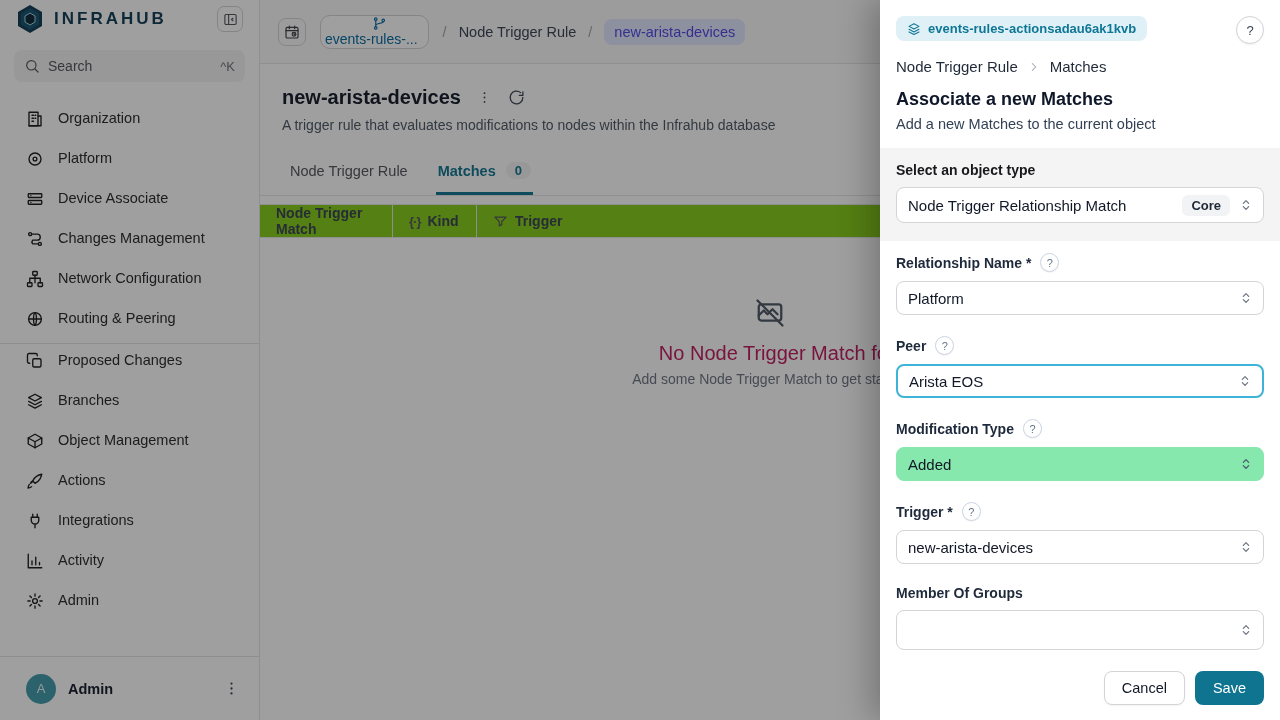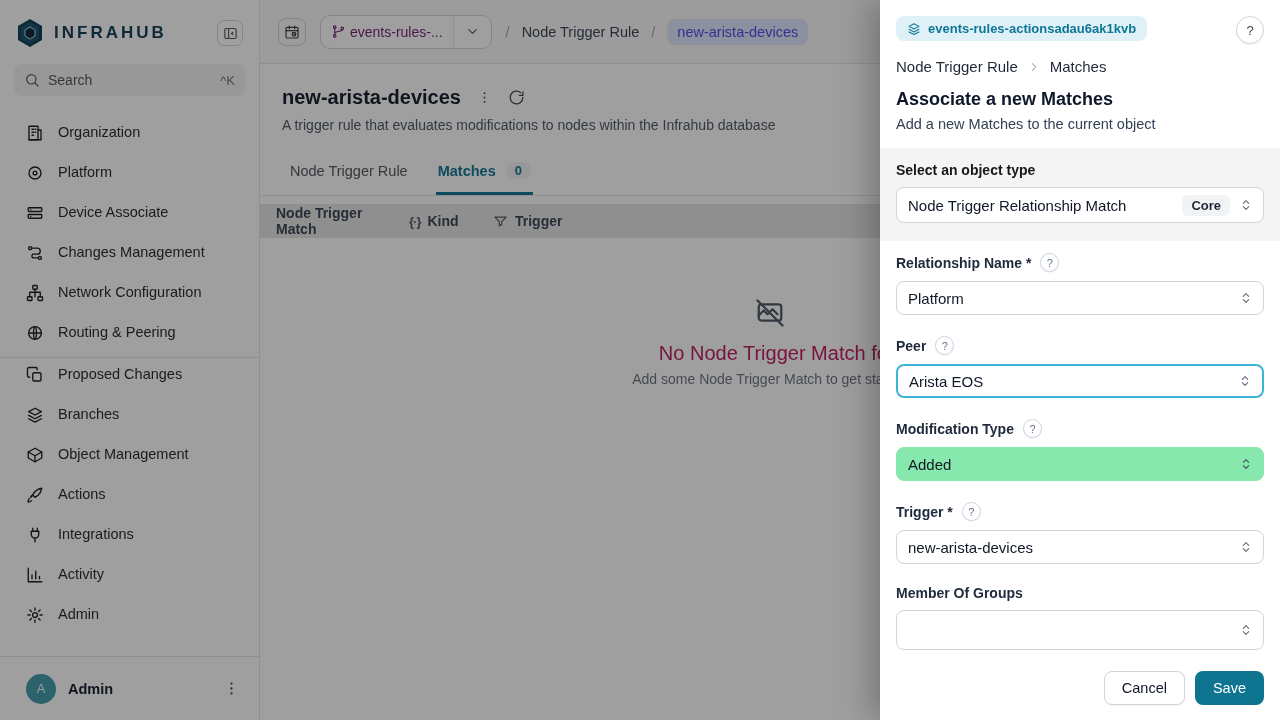--- a/index.html
+++ b/index.html
@@ -12,61 +12,61 @@
   html,body{width:1280px;height:720px;overflow:hidden;}
   body{font-family:"Liberation Sans",sans-serif;background:#fff;color:#18181b;font-size:14px;}
   .i{stroke:currentColor;fill:none;stroke-width:1.8;stroke-linecap:round;stroke-linejoin:round;}
   svg{flex:none;display:block;}
 
   
   .app{position:absolute;inset:0;display:flex;}
 
   
   .sidebar{width:260px;height:100%;background:#fff;border-right:1px solid #e4e4e7;position:relative;flex:none;}
-  .logo-row{display:flex;align-items:center;gap:10px;padding:18px 16px 0 16px;justify-content:flex-end;}
+  .logo-row{display:flex;align-items:center;gap:10px;padding:4px 16px 0 16px;justify-content:flex-end;}
   .logo-mark{width:28px;height:30px;}
   .logo-text{font-size:17px;font-weight:700;letter-spacing:3px;color:#0d3a52;flex:1;}
   .collapse-btn{width:26px;height:26px;border:1px solid #d4d4d8;border-radius:7px;display:flex;align-items:center;justify-content:center;color:#52525b;background:#fff;}
   .searchbox{margin:16px 14px 0 14px;height:32px;background:#f4f4f5;border-radius:8px;display:flex;align-items:center;gap:8px;padding:0 10px;color:#52525b;}
   .searchbox .ph{flex:1;font-size:14px;color:#52525b;}
   .searchbox .kbd{font-size:13px;color:#71717a;}
   .nav{margin-top:28px;}
   .nav-primary{height:233px;overflow:hidden;}
   .nav-item{height:40px;display:flex;gap:14px;padding:0 16px 0 26px;font-size:14.5px;color:#27272a;cursor:pointer;}
   .nav-item svg{width:18px;height:18px;color:#18181b;}
   .nav-divider{border-top:1px solid #e4e4e7;margin:0 0 8px 0;}
   .user-row{position:absolute;left:0;right:0;bottom:0;height:64px;border-top:1px solid #e4e4e7;display:flex;align-items:center;gap:12px;padding:0 18px 0 26px;background:#fff;}
   .avatar{width:30px;height:30px;border-radius:50%;background:#3F9AAA;color:#e9f6f8;display:flex;align-items:center;justify-content:center;font-size:13px;}
   .user-name{flex:1;font-weight:600;font-size:14.5px;color:#111827;}
   .kebab{color:#374151;width:20px;height:20px;display:flex;align-items:center;justify-content:center;}
 
   
   .main{flex:1;display:flex;flex-direction:column;min-width:0;}
   .topbar{height:64px;background:#fafafa;border-bottom:1px solid #e4e4e7;display:flex;align-items:center;gap:14px;padding:0 18px;flex:none;}
   .icon-btn{width:28px;height:28px;border:1px solid #d4d4d8;border-radius:8px;background:transparent;display:flex;align-items:center;justify-content:center;color:#3f3f46;}
-  .branch-pill{height:34px;border:1px solid #d4d4d8;border-radius:10px;background:#fff;display:flex;align-items:center;color:#701a75;overflow:hidden;}
+  .branch-pill{height:34px;border:1px solid #d4d4d8;border-radius:10px;background:#fff;display:flex;align-items:center;color:#0369a1;overflow:hidden;flex-direction:column;}
   .branch-pill .txt{padding:0 10px 0 4px;font-size:14px;max-width:118px;white-space:nowrap;}
   .branch-pill .lft{display:flex;align-items:center;padding-left:10px;}
   .branch-pill .chev{border-left:1px solid #e4e4e7;align-self:stretch;display:flex;align-items:center;padding:0 11px;color:#52525b;}
   .crumbs{display:flex;align-items:center;gap:12px;font-size:14.5px;color:#374151;}
   .crumb-sep{color:#a1a1aa;}
   .crumb-chip{background:var(--chip_bg);color:var(--chip_text);border-radius:8px;padding:5px 10px;font-size:14.5px;}
 
   .title-block{padding:22px 22px 0 22px;}
   .title-row{display:flex;align-items:center;gap:16px;}
   .page-title{font-size:20px;font-weight:700;color:#111827;}
   .title-row .mini{color:#374151;}
   .page-desc{margin-top:8px;font-size:14px;color:#4b5563;}
 
   .tabbar{display:flex;gap:26px;padding:0 28px;margin-top:16px;border-bottom:1px solid #e4e4e7;}
   .tab{padding:13px 2px;font-size:14.5px;color:#52525b;display:flex;align-items:center;gap:10px;border-bottom:3px solid transparent;cursor:pointer;}
   .tab.active{color:var(--accent);font-weight:600;border-bottom-color:var(--accent);}
   .tab .count{background:#f4f4f5;color:var(--accent);border-radius:999px;padding:1px 9px;font-size:13px;font-weight:600;}
 
-  .thead{margin-top:8px;border-top:1px solid #e4e4e7;border-bottom:1px solid #e4e4e7;background:#e5e5e5;display:flex;height:34px;align-items:stretch;font-weight:600;color:#374151;font-size:14px;}
+  .thead{margin-top:8px;border-top:1px solid #e4e4e7;border-bottom:1px solid #e4e4e7;background:#84cc16;display:flex;height:34px;align-items:stretch;font-weight:600;color:#374151;font-size:14px;}
   .th{display:flex;align-items:center;gap:7px;padding:0 10px 0 16px;border-right:1px solid #e4e4e7;}
   .th:last-child{border-right:none;flex:1;}
   .th svg{width:15px;height:15px;color:#52525b;}
   .th .braces{font-size:13px;color:#52525b;font-weight:600;letter-spacing:-1px;}
 
   .empty{margin-top:60px;display:flex;flex-direction:column;align-items:center;gap:6px;color:#374151;}
   .empty svg{width:30px;height:30px;color:#4b5563;margin-bottom:8px;}
   .empty-title{font-size:20px;font-weight:500;color:#be185d;margin-left:40px;}
   .empty-sub{font-size:14px;color:#6b7280;}
 

